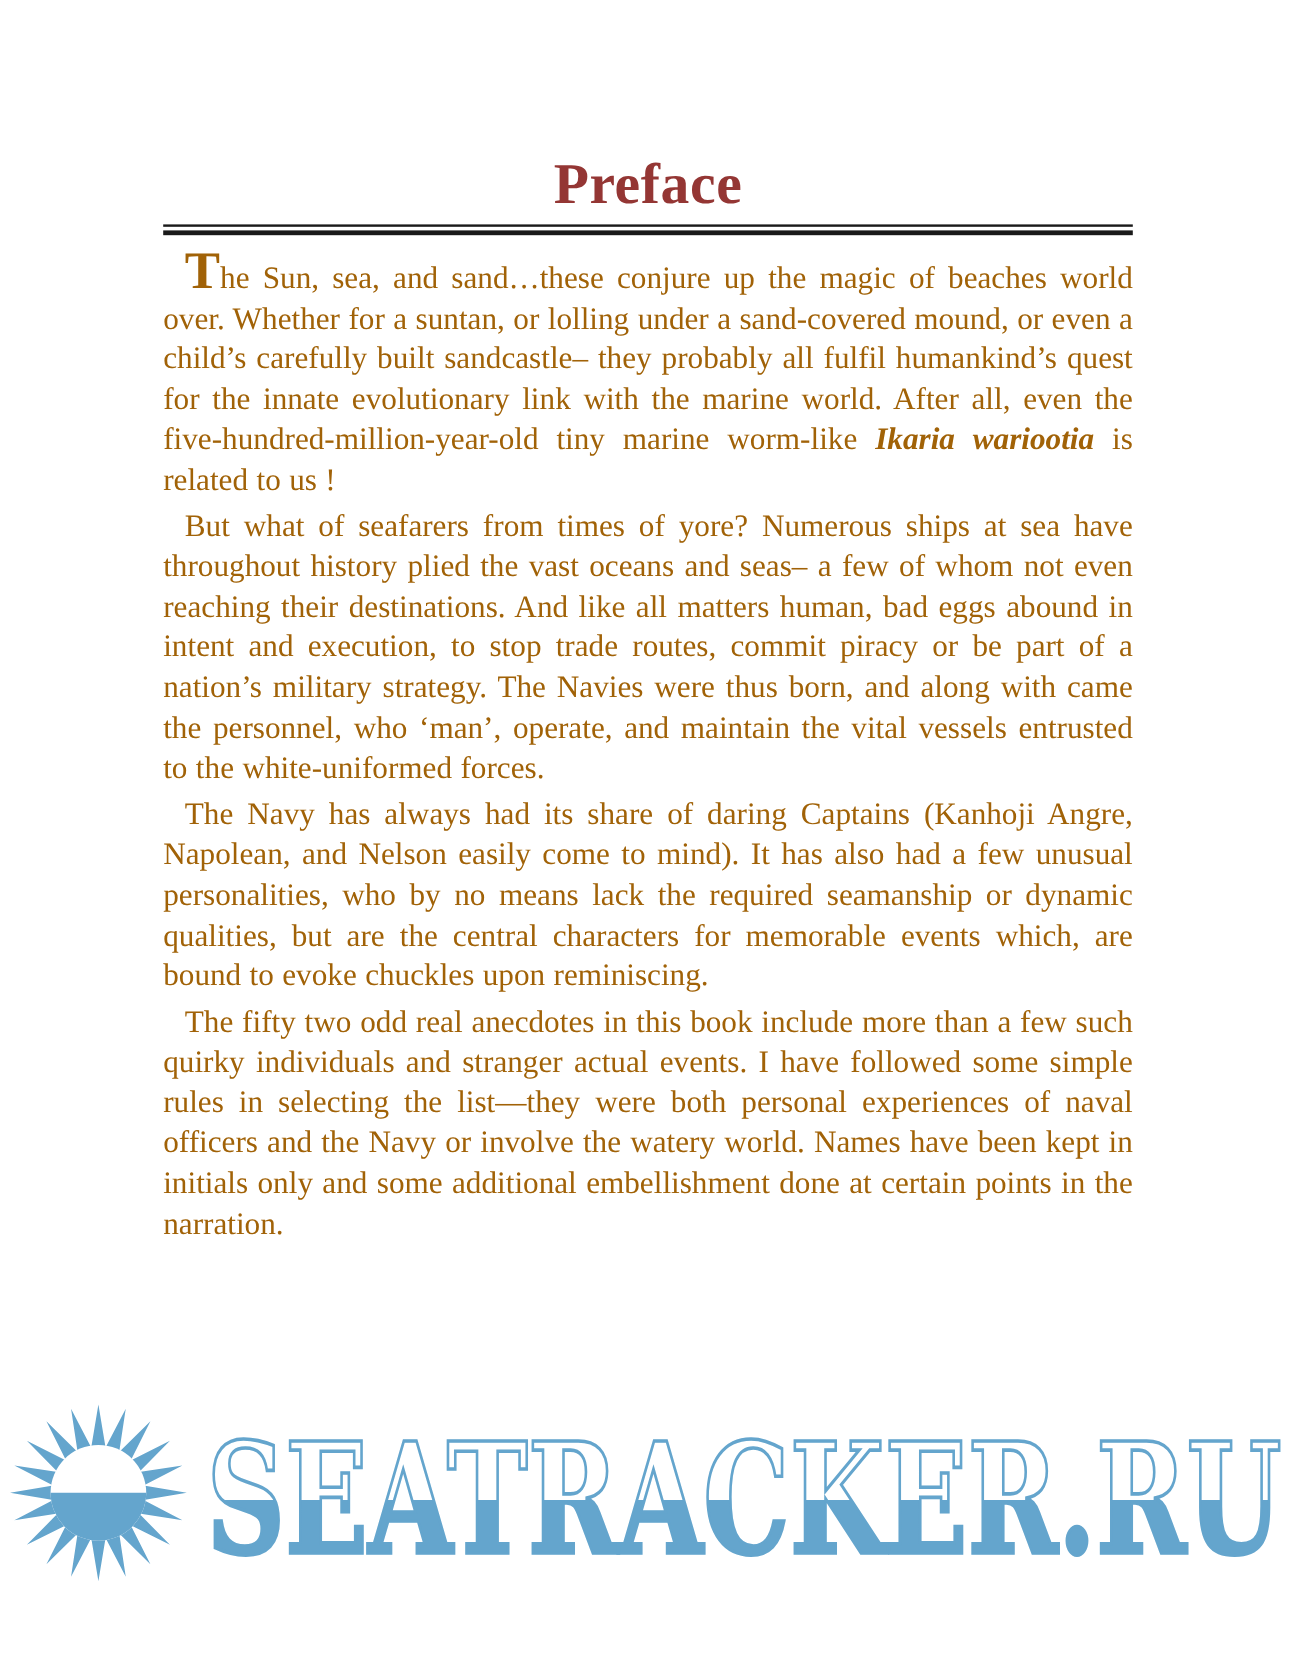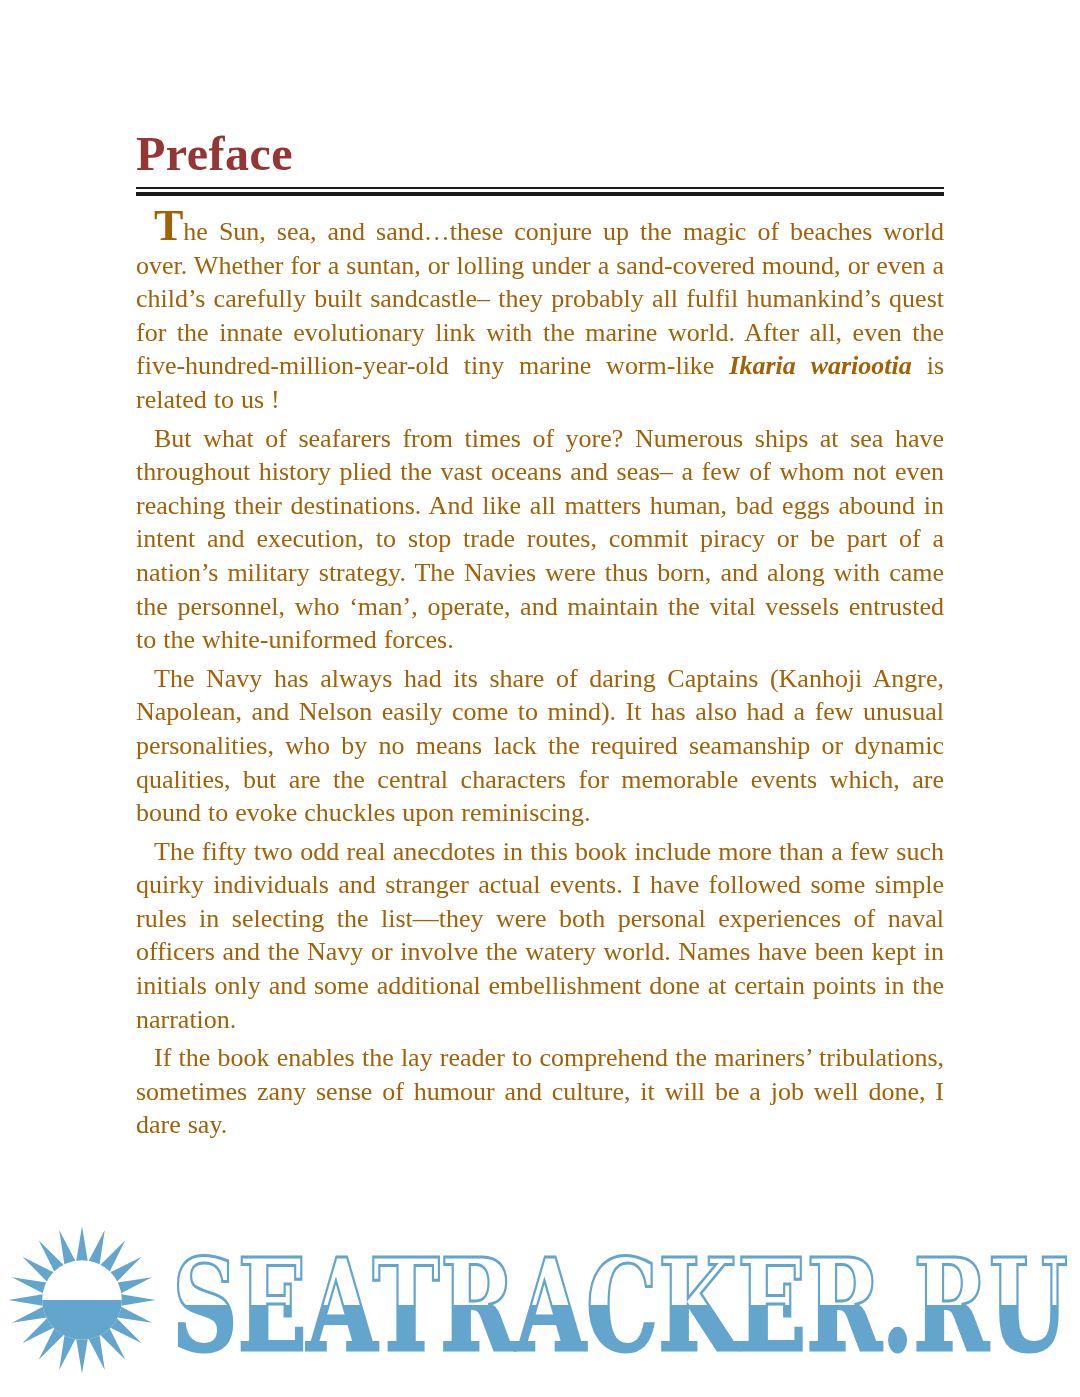--- a/index.html
+++ b/index.html
@@ -15,21 +15,21 @@
     left: 136px; top: 0;
     width: 808px;
   }
   h1.page-title {
     font-family: "Liberation Serif", serif;
     font-weight: bold;
     font-size: 48px;
     line-height: 1;
     letter-spacing: 0.5px;
     color: #943634;
-    text-align: left;
+    text-align: center;
     margin: 130px 0 9px 0;
   }
   .title-rule {
     height: 3px;
     border-top: 2px solid #1a1a1a;
     border-bottom: 4px solid #1a1a1a;
     margin-bottom: 19px;
   }
   p.para {
     font-size: 26px;
@@ -42,39 +42,38 @@
   }
   .lead-cap {
     font-size: 44px;
     font-weight: bold;
     line-height: 0;
   }
   .species {
     font-weight: bold;
     font-style: italic;
   }
-  .watermark { position: absolute; left: 0; top: 1220px; width: 1080px; height: 161px; }
+  .watermark { position: absolute; left: 0; top: 1164px; width: 1080px; height: 161px; }
   .sun-svg  { position: absolute; left: 4px;   top: 2px;  width: 156px; height: 156px; }
   .wm-text-svg { position: absolute; left: 170px; top: 10px; width: 902px; height: 146px; }
 </style>
 </head>
 <body>
 
 <div class="page">
   <div class="content">
 
     <h1 class="page-title">Preface</h1>
     <div class="title-rule"></div>
 
     <p class="para"><span class="lead-cap">T</span><span>he Sun, sea, and sand…these conjure up the magic of beaches world over. Whether for a suntan, or lolling under a sand-covered mound, or even a child’s carefully built sandcastle– they probably all fulfil humankind’s quest for the innate evolutionary link with the marine world. After all, even the five-hundred-million-year-old tiny marine worm-like </span><span class="species">Ikaria wariootia</span><span> is related to us !</span></p>
 
     <p class="para">But what of seafarers from times of yore? Numerous ships at sea have throughout history plied the vast oceans and seas– a few of whom not even reaching their destinations. And like all matters human, bad eggs abound in intent and execution, to stop trade routes, commit piracy or be part of a nation’s military strategy. The Navies were thus born, and along with came the personnel, who ‘man’, operate, and maintain the vital vessels entrusted to the white-uniformed forces.</p>
     <p class="para">The Navy has always had its share of daring Captains (Kanhoji Angre, Napolean, and Nelson easily come to mind). It has also had a few unusual personalities, who by no means lack the required seamanship or dynamic qualities, but are the central characters for memorable events which, are bound to evoke chuckles upon reminiscing.</p>
     <p class="para">The fifty two odd real anecdotes in this book include more than a few such quirky individuals and stranger actual events. I have followed some simple rules in selecting the list—they were both personal experiences of naval officers and the Navy or involve the watery world. Names have been kept in initials only and some additional embellishment done at certain points in the narration.</p>
-    <p class="para">If the book enables the lay reader to comprehend the mariners’ tribulations, sometimes zany sense of humour and culture, it will be a job well done, I dare say.</p>
   </div>
 
   <div class="watermark">
     <svg class="sun-svg" viewBox="0 0 180 180" xmlns="http://www.w3.org/2000/svg">
       <polygon points="175,90 133.5,96.9 170.8,116.3 129.2,110 158.8,140 121.1,121.1 140,158.8 110,129.2 116.3,170.8 96.9,133.5 90,175 83.1,133.5 63.7,170.8 70,129.2 40,158.8 58.9,121.1 21.2,140 50.8,110 9.2,116.3 46.5,96.9 5,90 46.5,83.1 9.2,63.7 50.8,70 21.2,40 58.9,58.9 40,21.2 70,50.8 63.7,9.2 83.1,46.5 90,5 96.9,46.5 116.3,9.2 110,50.8 140,21.2 121.1,58.9 158.8,40 129.2,70 170.8,63.7 133.5,83.1" fill="#64a5cd"></polygon>
       <circle cx="90" cy="90" r="46" fill="#ffffff"></circle>
       <path d="M 44 90 A 46 46 0 0 0 136 90 Z" fill="#64a5cd"></path>
     </svg>
 
     <svg class="wm-text-svg" viewBox="0 0 902 146" xmlns="http://www.w3.org/2000/svg">

